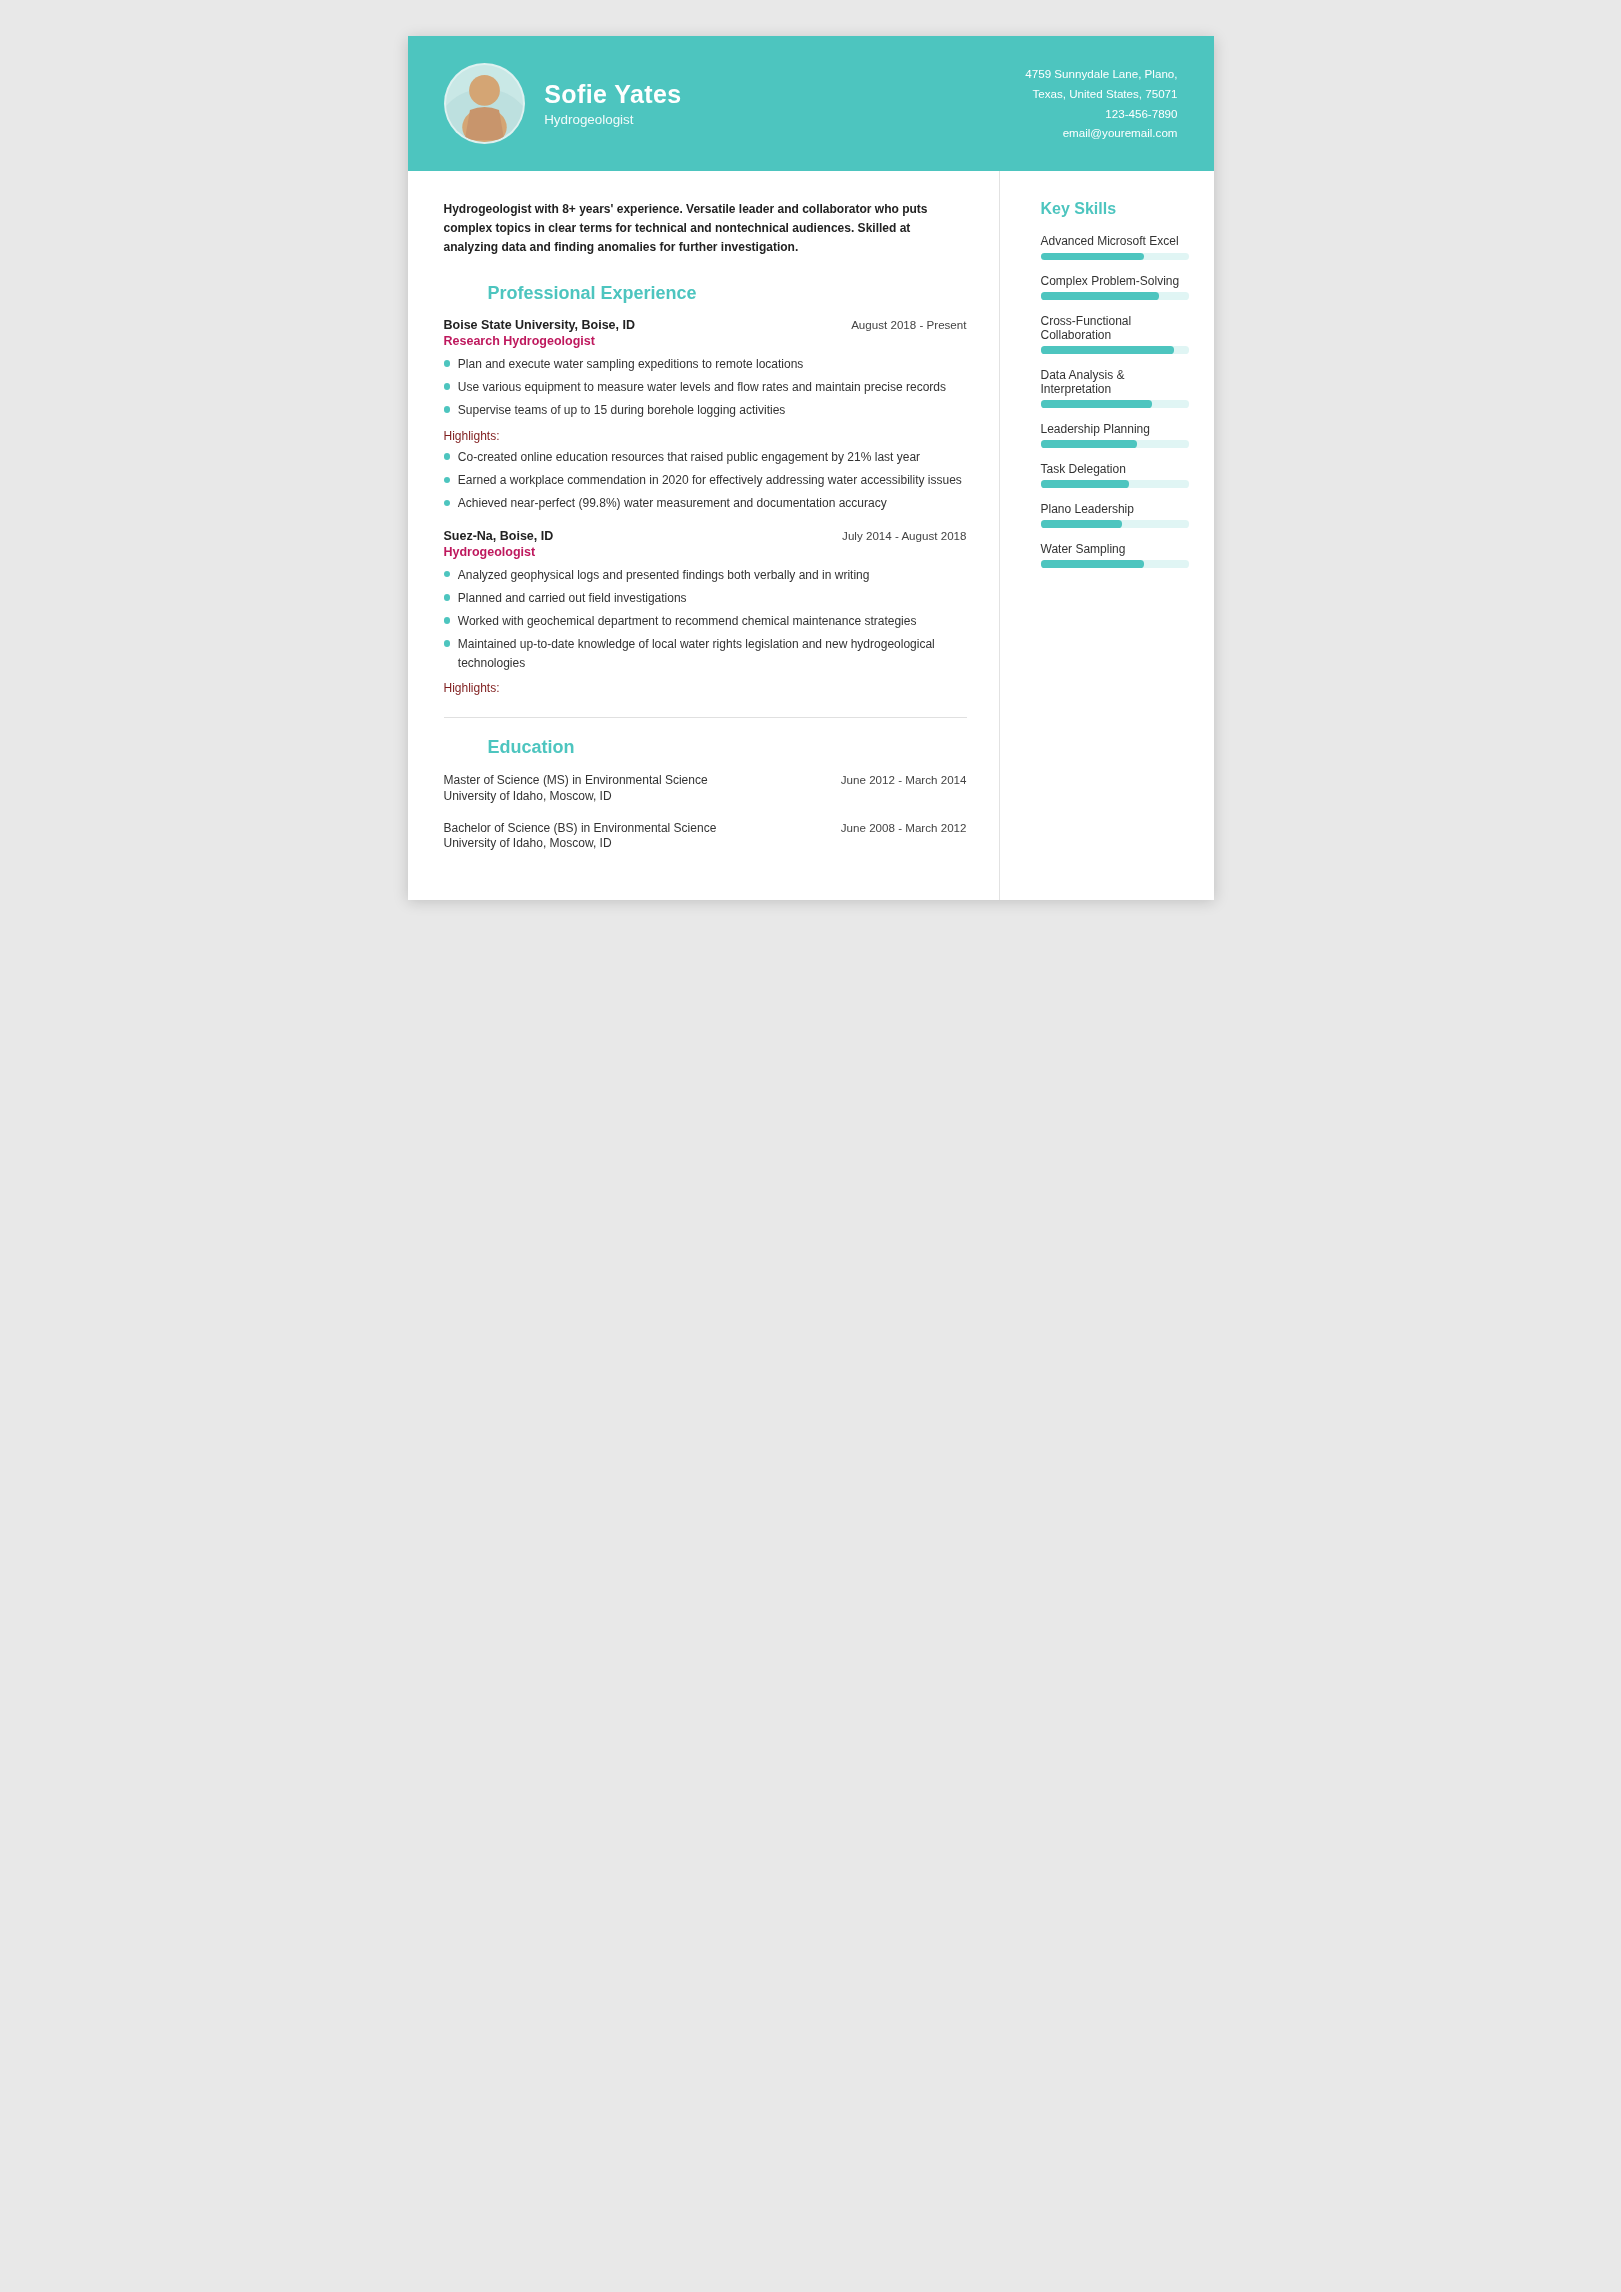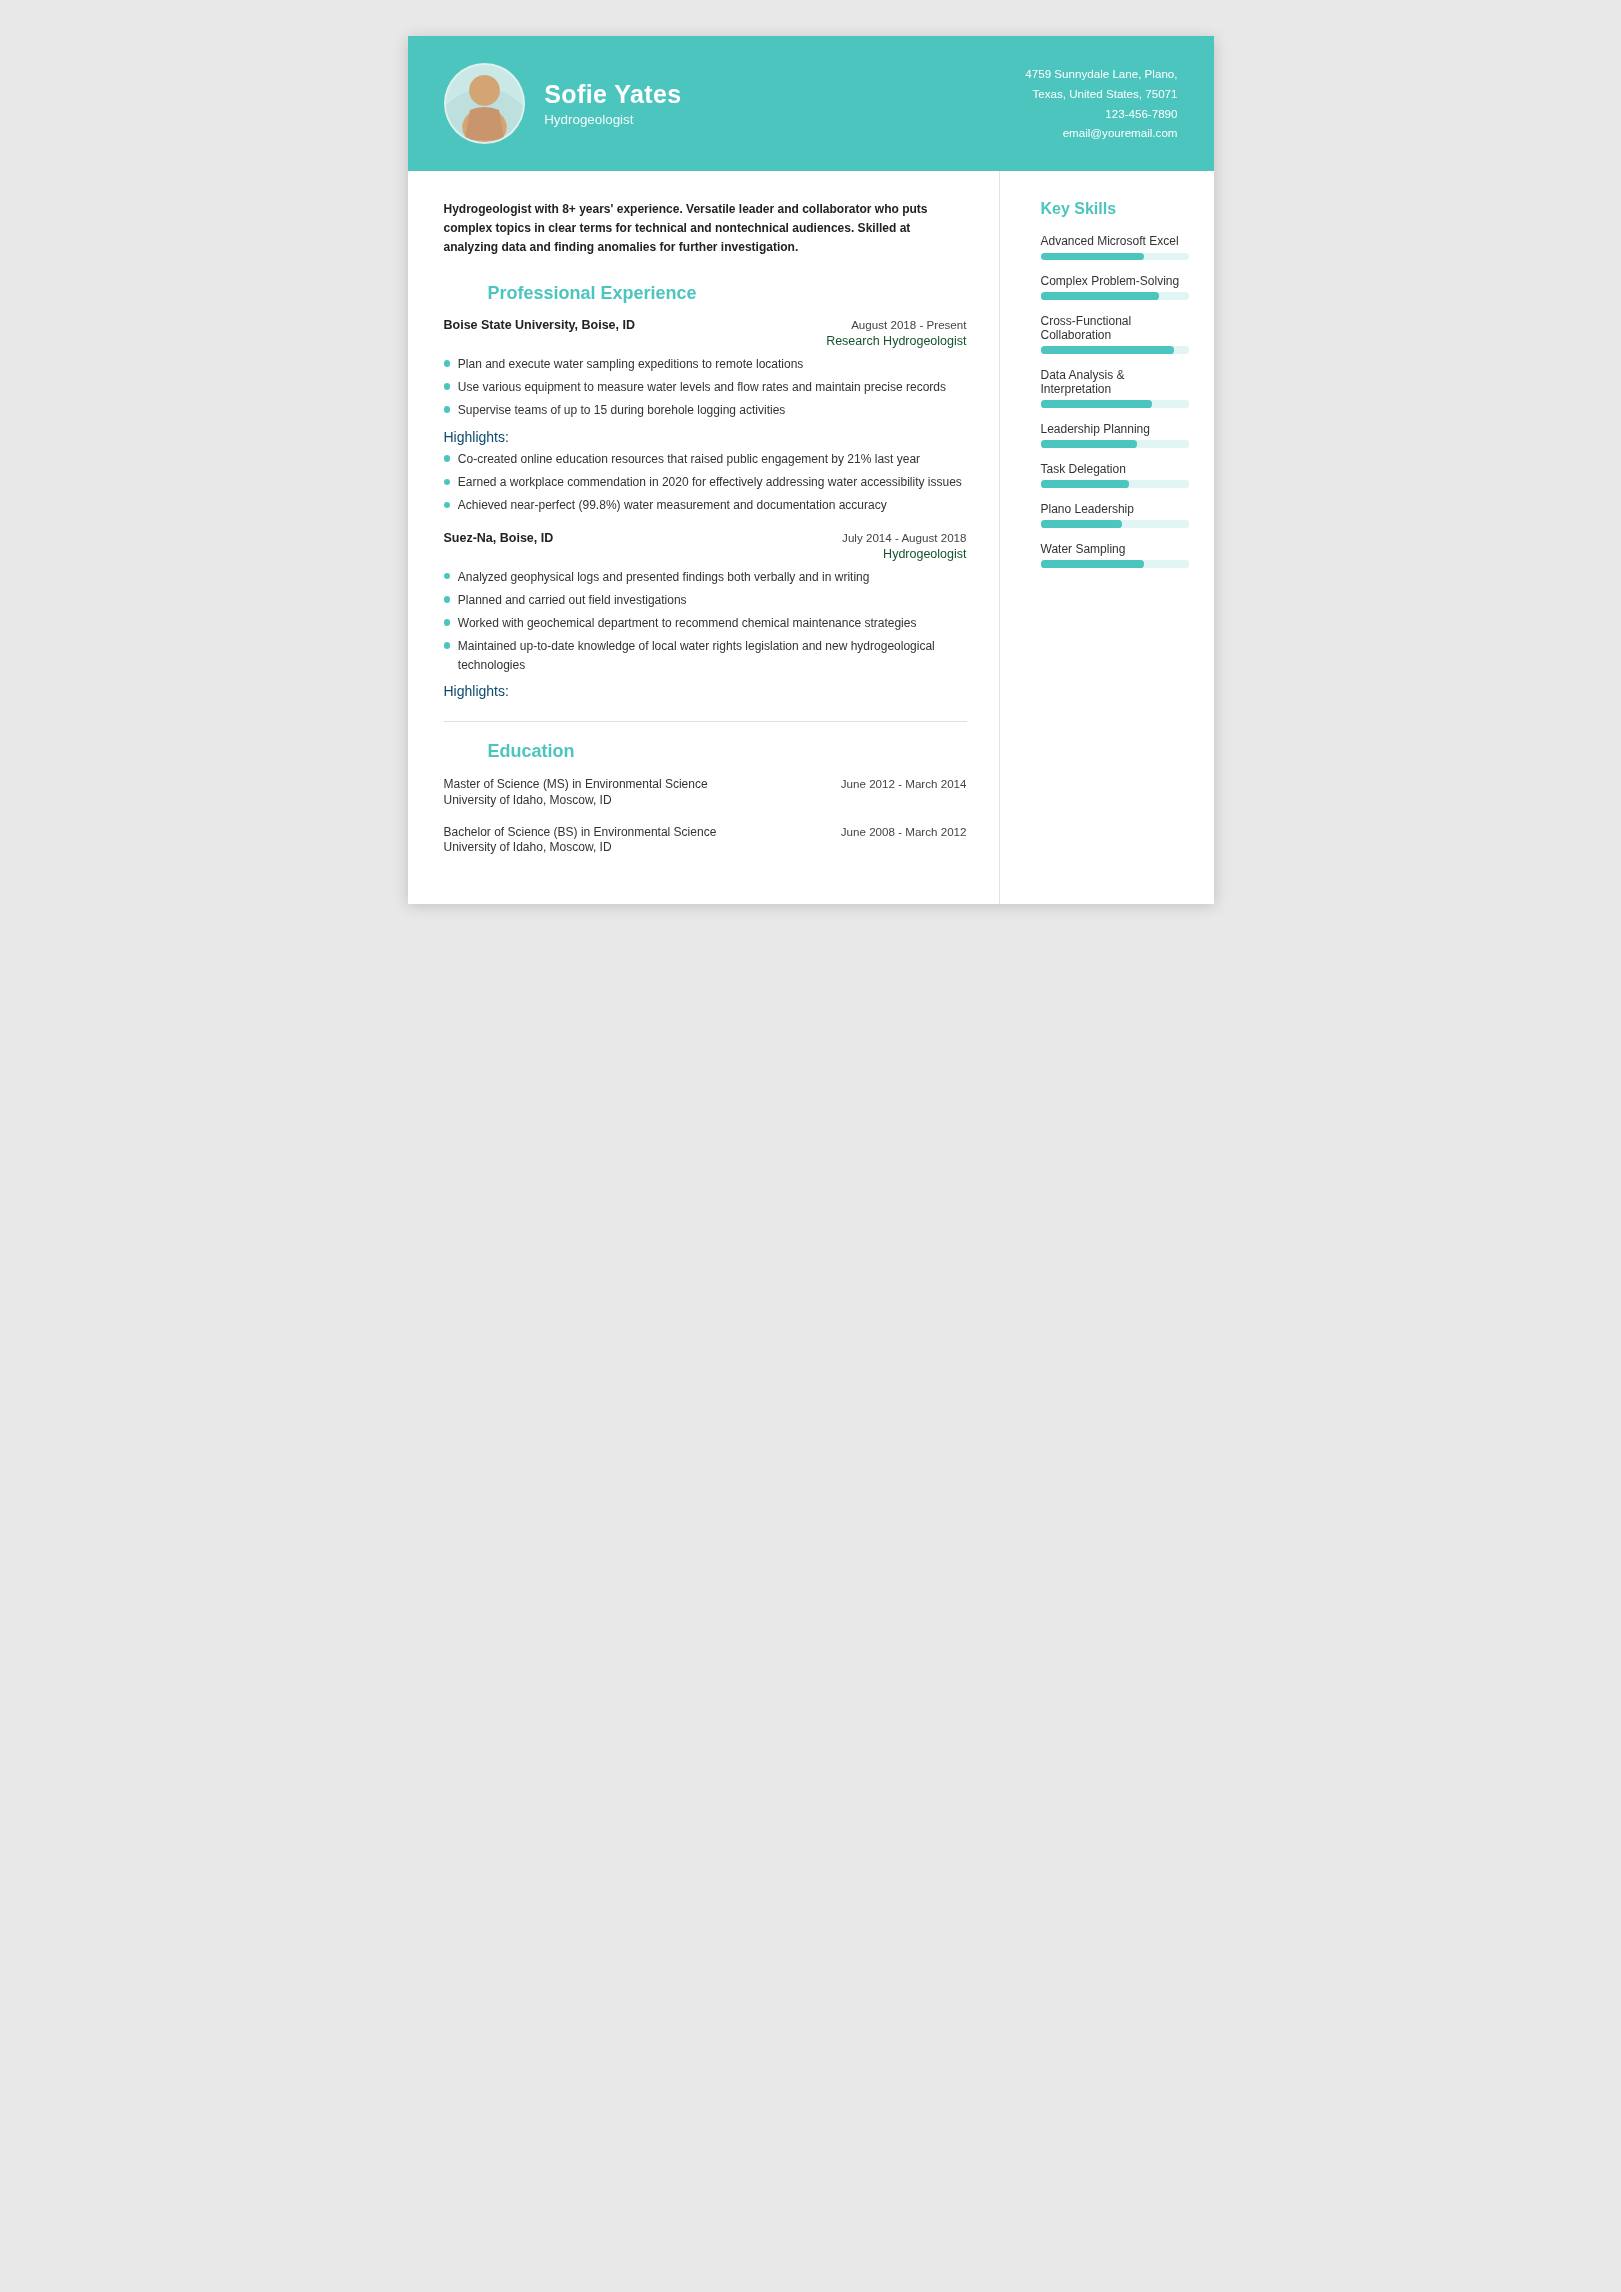--- a/index.html
+++ b/index.html
@@ -113,24 +113,23 @@
     .job-dates {
       font-size: 11.6px;
       color: #444;
       text-align: right;
       white-space: nowrap;
       flex-shrink: 0;
       margin-left: 9px;
     }
     .job-title {
       font-size: 12.5px;
-      font-weight: 400;
-      color: #14532d;
+      font-weight: 700;
+      color: #be185d;
       margin-bottom: 7.2px;
-      text-align: right;
     }
     .job-bullets {
       list-style: none;
       margin-bottom: 9px;
     }
     .job-bullets li {
       font-size: 12px;
       color: #333;
       line-height: 1.55;
       margin-bottom: 4.5px;
@@ -141,22 +140,22 @@
       content: '';
       width: 6.3px;
       height: 6.3px;
       border-radius: 50%;
       background: #4dc5bf;
       position: absolute;
       left: 0;
       top: 5.4px;
     }
     .highlights-label {
-      font-size: 14px;
-      color: #0c4a6e;
+      font-size: 12px;
+      color: #7f1d1d;
       margin-bottom: 5.4px;
       margin-top: 7.2px;
     }
     .divider-section {
       border: none;
       border-top: 0.9px solid #e0e0e0;
       margin: 19.7px 0;
     }
     
     .edu-entry {

